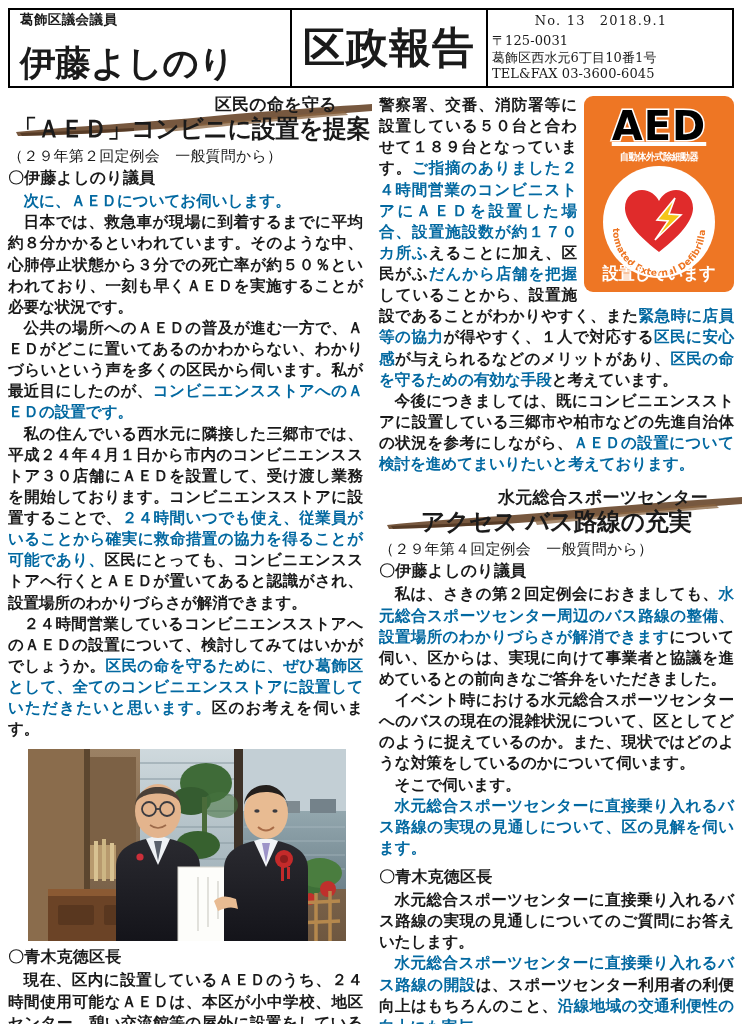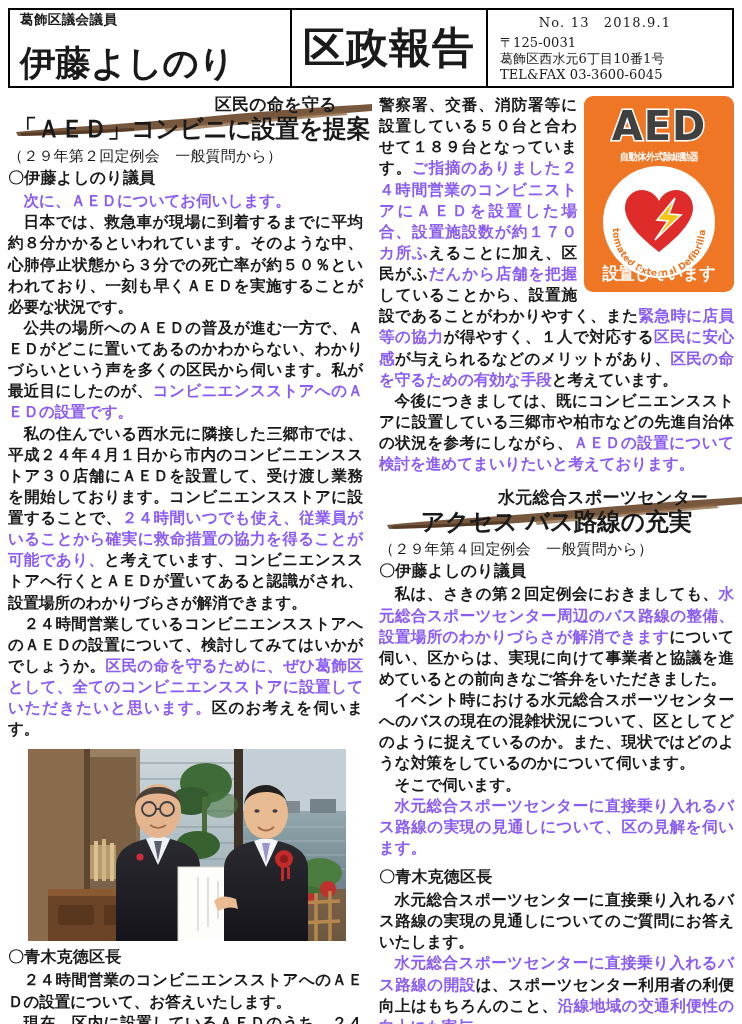--- a/index.html
+++ b/index.html
@@ -53,23 +53,23 @@
   .mh-title {
     font-family: "DejaVu Sans", sans-serif;
     font-size: 42px;
     font-weight: 700;
     letter-spacing: 1px;
     line-height: 1;
     text-align: center;
   }
   .mh-right {
     flex: 1;
-    padding: 5px 4px 4px 12px;
+    padding: 5px 4px 4px 4px;
     font-family: "DejaVu Serif", serif;
-    justify-content: center;
+    justify-content: flex-end;
   }
   .mh-issue {
     font-size: 13px;
     letter-spacing: 1.2px;
     text-align: center;
     margin-bottom: 3px;
     padding-right: 18px;
   }
   .mh-addr {
     font-size: 13px;
@@ -139,21 +139,21 @@
     margin: 0;
     font-size: 15.6px;
     line-height: 1.355;
     text-indent: 1em;
     text-align: justify;
     text-justify: inter-character;
     letter-spacing: -0.1px;
     font-weight: 600;
   }
   p.body.noindent { text-indent: 0; }
-  .rd { color: #8b5cf6; }
+  .rd { color: #0369a1; }
 
   
   .figure-aed {
     float: right;
     width: 150px;
     margin: 2px 0 2px 7px;
     shape-outside: margin-box;
   }
   .aed-sign {
     width: 150px;
@@ -164,24 +164,25 @@
     overflow: hidden;
   }
   .aed-word {
     position: absolute;
     top: 10px; left: 0; right: 0;
     text-align: center;
     font-family: "DejaVu Sans", sans-serif;
     font-size: 40px;
     font-weight: 700;
     letter-spacing: 1px;
-    color: #404040;
+    color: #000000;
     -webkit-text-stroke: 3px #ffffff;
     paint-order: stroke fill;
     line-height: 1;
+    text-decoration: underline;
   }
   .aed-jp {
     position: absolute;
     top: 54px; left: 0; right: 0;
     text-align: center;
     font-family: "DejaVu Sans", sans-serif;
     font-size: 10px;
     font-weight: 700;
     color: #ffffff;
     letter-spacing: -0.5px;
@@ -287,21 +288,21 @@
       <span class="rd">次に、ＡＥＤについてお伺いします。</span>
     </p>
 
     <p class="body">日本では、救急車が現場に到着するまでに平均約８分かかるといわれています。そのような中、心肺停止状態から３分での死亡率が約５０％といわれており、一刻も早くＡＥＤを実施することが必要な状況です。</p>
 
     <p class="body">
       <span>公共の場所へのＡＥＤの普及が進む一方で、ＡＥＤがどこに置いてあるのかわからない、わかりづらいという声を多くの区民から伺います。私が最近目にしたのが、</span><span class="rd">コンビニエンスストアへのＡＥＤの設置です。</span>
     </p>
 
     <p class="body">
-      <span>私の住んでいる西水元に隣接した三郷市では、平成２４年４月１日から市内のコンビニエンスストア３０店舗にＡＥＤを設置して、受け渡し業務を開始しております。コンビニエンスストアに設置することで、</span><span class="rd">２４時間いつでも使え、従業員がいることから確実に救命措置の協力を得ることが可能であり、</span><span>と考えています、コンビニエンスストアへ行くとＡＥＤが置いてあると認識がされ、設置場所のわかりづらさが解消できます。</span>
+      <span>私の住んでいる西水元に隣接した三郷市では、平成２４年４月１日から市内のコンビニエンスストア３０店舗にＡＥＤを設置して、受け渡し業務を開始しております。コンビニエンスストアに設置することで、</span><span class="rd">２４時間いつでも使え、従業員がいることから確実に救命措置の協力を得ることが可能であり、</span><span>区民にとっても、コンビニエンスストアへ行くとＡＥＤが置いてあると認識がされ、設置場所のわかりづらさが解消できます。</span>
     </p>
 
     <p class="body">
       <span>２４時間営業しているコンビニエンスストアへのＡＥＤの設置について、検討してみてはいかがでしょうか。</span><span class="rd">区民の命を守るために、ぜひ葛飾区として、全てのコンビニエンスストアに設置していただきたいと思います。</span><span>区のお考えを伺います。</span>
     </p>
 
     <div class="photo-wrap">
       <div class="photo">
         <svg width="318" height="192" viewBox="0 0 318 192">
           <defs>
@@ -431,21 +432,20 @@
               <rect x="259" y="118" width="3" height="12" fill="#c42a2a"></rect>
             </g>
             <path d="M208,150 q-14,-6 -22,2 l4,10 q12,-6 20,-2 Z" fill="#e8bb92"></path>
           </g>
         </svg>
       </div>
     </div>
 
     <div class="speaker">〇青木克徳区長</div>
 
-    <p class="body">２４時間営業のコンビニエンスストアへのＡＥＤの設置について、お答えいたします。</p>
     <p class="body">現在、区内に設置しているＡＥＤのうち、２４時間使用可能なＡＥＤは、本区が小中学校、地区センター、憩い交流館等の屋外に設置をしている１３９台のほか、</p>
 
   </div>
 
   <div class="col col-right">
 
     <div class="figure-aed">
       <div class="aed-sign">
         <div class="aed-word">AED</div>
         <div class="aed-jp">自動体外式除細動器</div>

